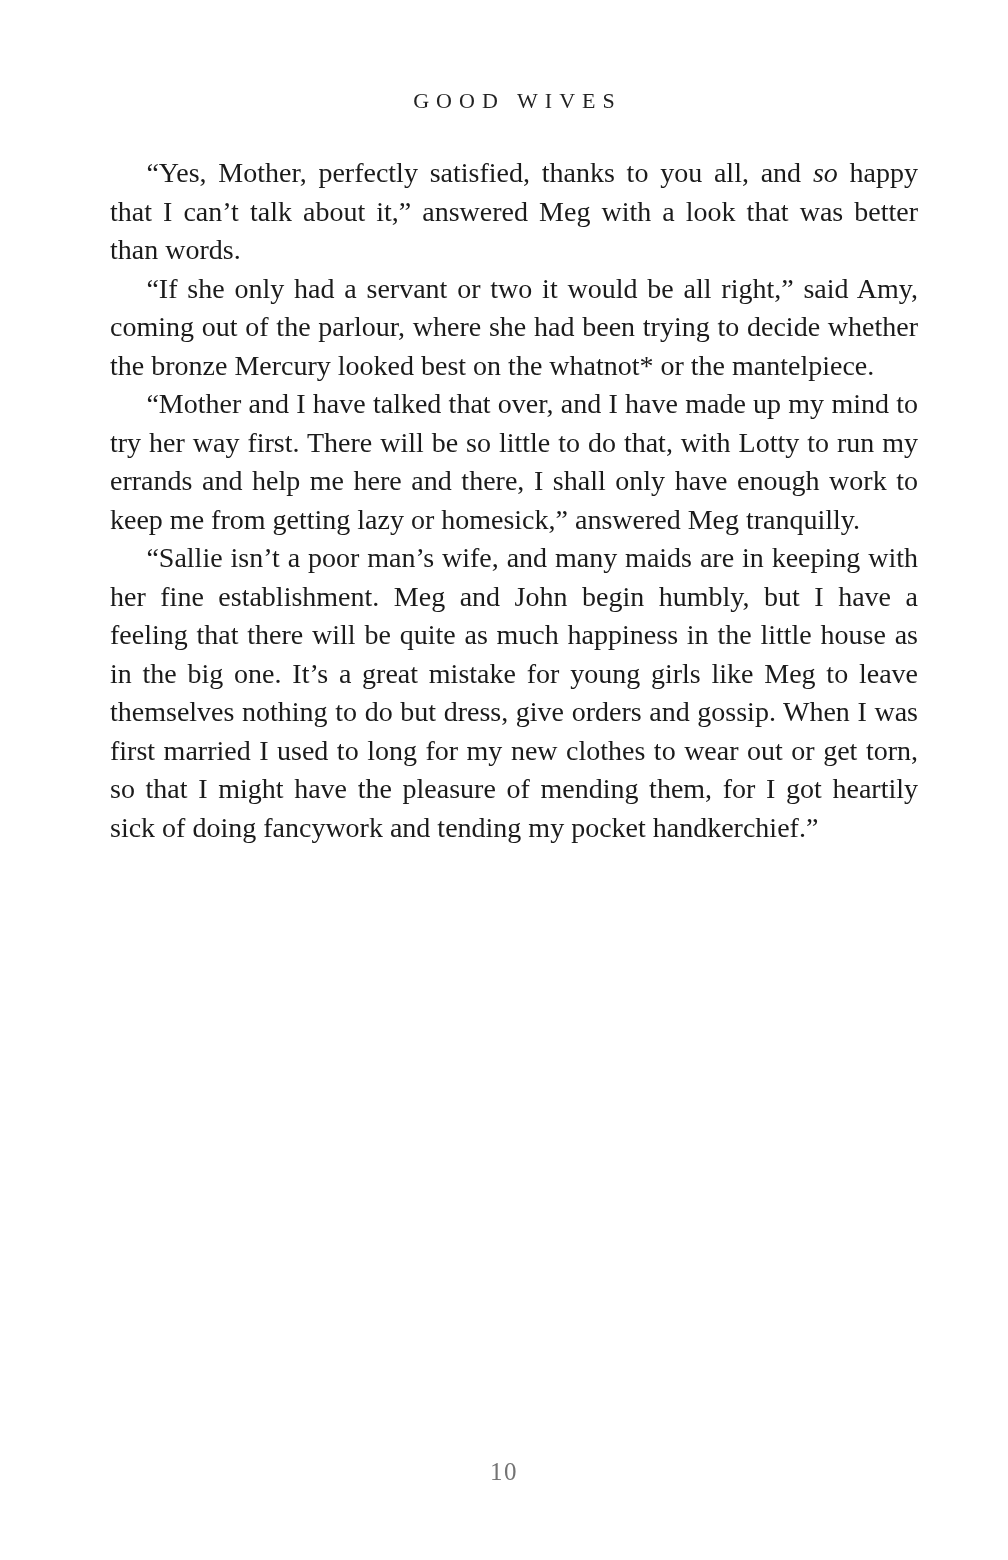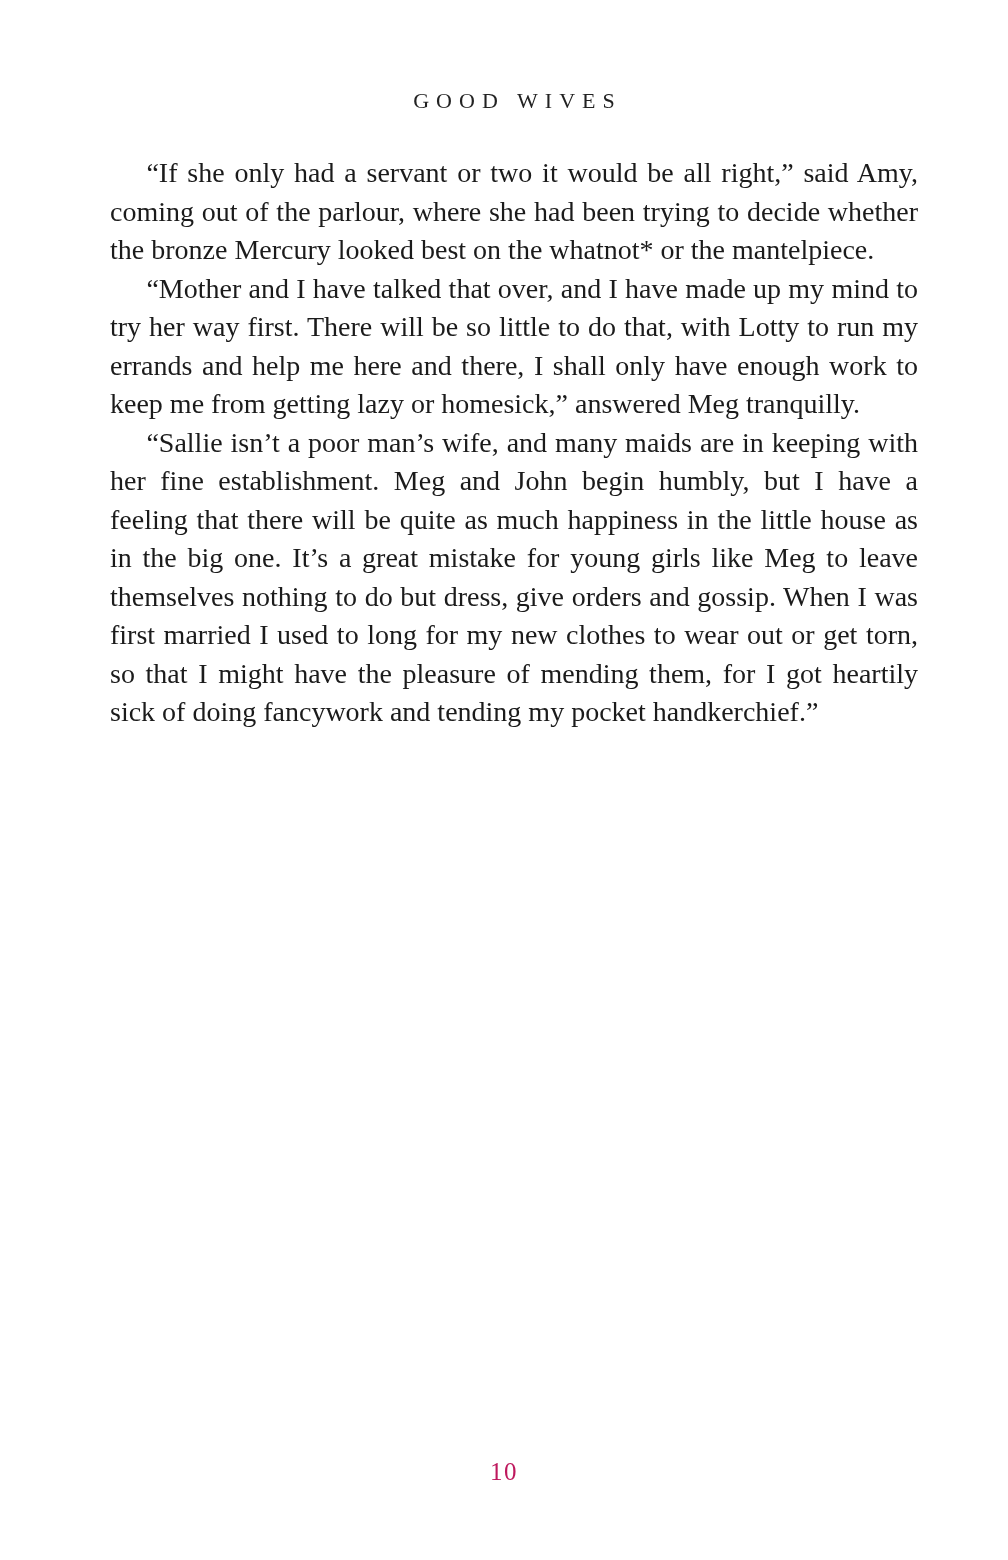--- a/index.html
+++ b/index.html
@@ -43,32 +43,33 @@
     font-style: italic;
   }
   .page-number {
     position: absolute;
     left: 0;
     bottom: 74px;
     width: 100%;
     text-align: center;
     font-size: 25px;
     letter-spacing: 0.06em;
-    color: #be185d;
+    color: #737373;
   }
 </style>
 </head>
 <body>
 
 <div class="page">
 
   <div class="running-header">GOOD WIVES</div>
 
   <div class="text-block">
 
+    <p><span>“Yes, Mother, perfectly satisfied, thanks to you all, and </span><em>so</em><span> happy that I can’t talk about it,” answered Meg with a look that was better than words.</span></p>
 
     <p><span>“If she only had a servant or two it would be all right,” said Amy, coming out of the parlour, where she had been trying to decide whether the bronze Mercury looked best on the whatnot* or the mantelpiece.</span></p>
 
     <p><span>“Mother and I have talked that over, and I have made up my mind to try her way first. There will be so little to do that, with Lotty to run my errands and help me here and there, I shall only have enough work to keep me from getting lazy or homesick,” answered Meg tranquilly.</span></p>
 
 
 
     <p><span>“Sallie isn’t a poor man’s wife, and many maids are in keeping with her fine establishment. Meg and John begin humbly, but I have a feeling that there will be quite as much happiness in the little house as in the big one. It’s a great mistake for young girls like Meg to leave themselves nothing to do but dress, give orders and gossip. When I was first married I used to long for my new clothes to wear out or get torn, so that I might have the pleasure of mending them, for I got heartily sick of doing fancywork and tending my pocket handkerchief.”</span></p>
 
 

